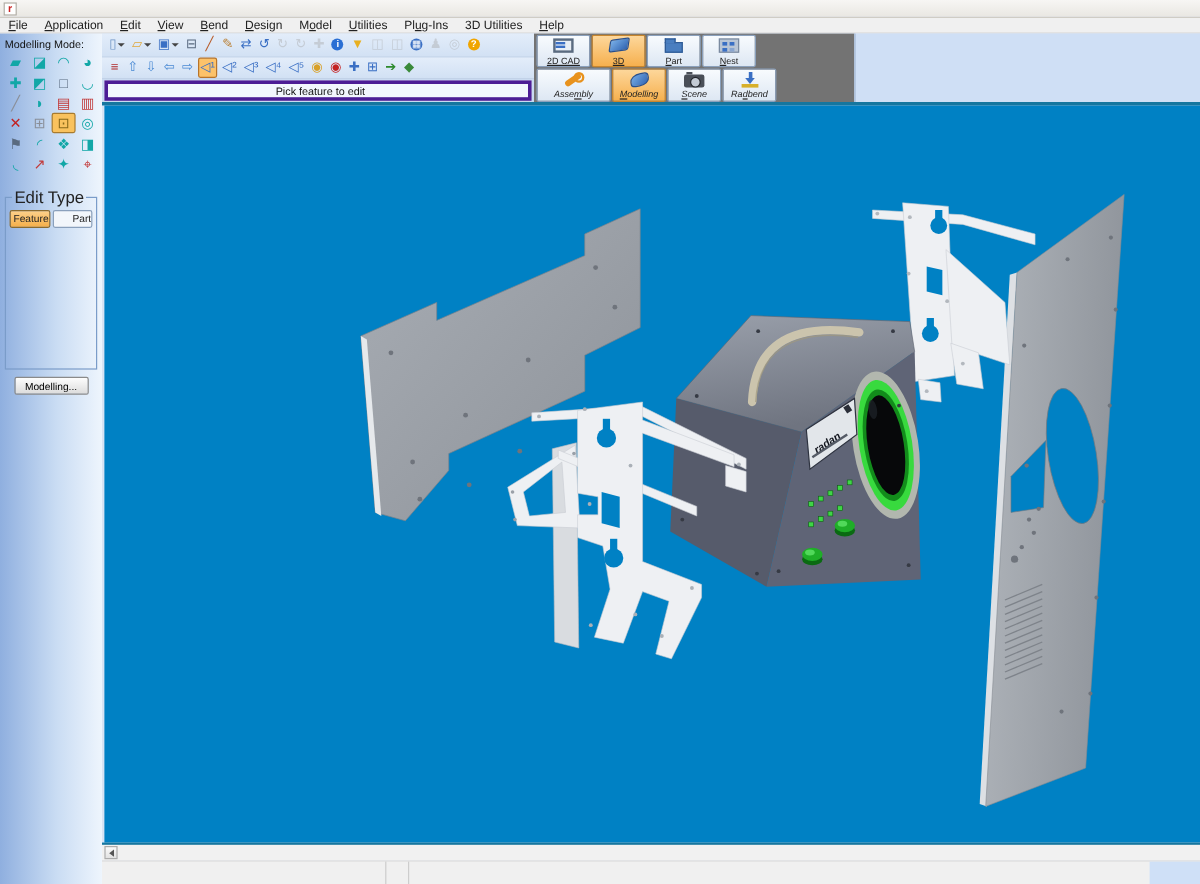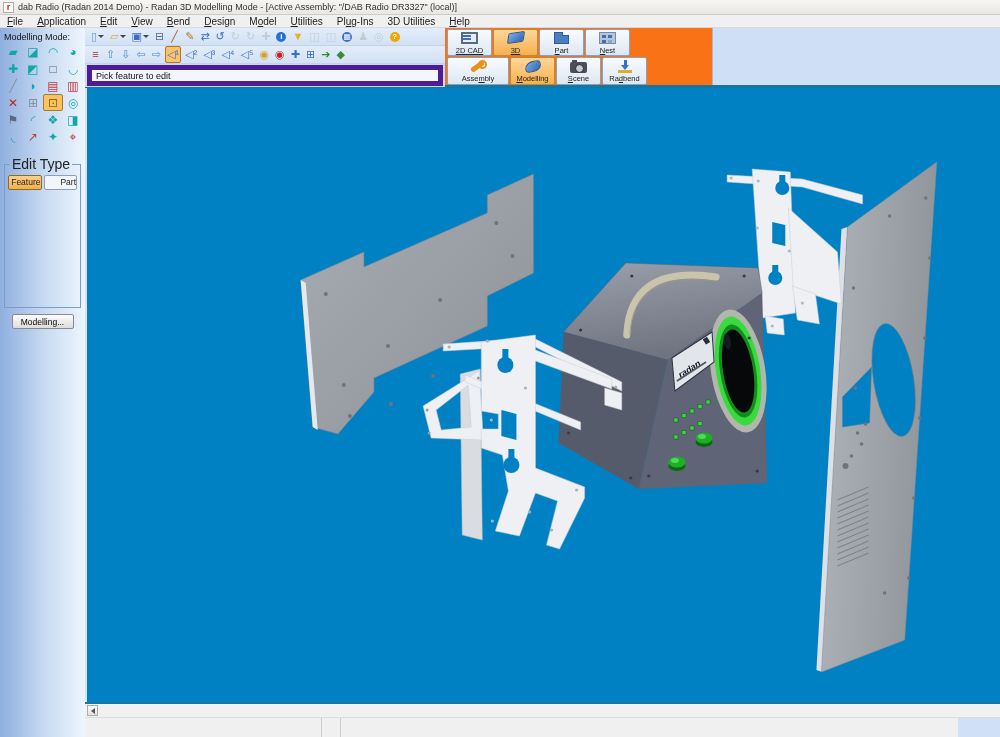--- a/index.html
+++ b/index.html
@@ -45,27 +45,27 @@
   .tb-btn { display:inline-flex; align-items:center; justify-content:center; height:17px; min-width:13px;
     padding:0 1px; margin:0 1px; border:1px solid transparent; border-radius:2px; cursor:pointer; }
   .tb-btn.disabled { opacity:.4; filter:grayscale(1); cursor:default; }
   .tb-btn.selected { background:#fcc26a; border:1px solid #b8742a; }
   .tb-btn .glyph { font-size:11px; line-height:11px; }
   .tb-btn .glyph.badge { display:inline-block; width:10px; height:10px; border-radius:50%;
     font-size:8px; line-height:10px; text-align:center; font-weight:bold; }
   .tb-btn .caret { width:0; height:0; border-left:3px solid transparent; border-right:3px solid transparent;
     border-top:3px solid #444; margin-left:1px; }
   .promptbar { flex:1; background:#c9daf0; padding:1px 2px; }
-  .prompt-inner { height:100%; background:#f2f7fd; border:5px solid #4c1d95; font-size:9px;
-    padding:1px 0 0 4px; color:#111; }
+  .prompt-inner { height:100%; background:#f2f7fd; border:3px solid #4c1d95; font-size:9px;
+    padding:1px 0 0 4px; color:#111;text-align:center; }
 
   
-  .tb-modes { width:267px; flex:none; display:flex; flex-direction:column; background:#f97316; }
+  .tb-modes { width:267px; flex:none; display:flex; flex-direction:column; background:#737373; }
   .mode-row { display:flex; height:28px; padding:1px 0 0 2px; }
-  .mode-row + .mode-row { height:29px; }
+  .mode-row + .mode-row { height:29px;font-style:italic; }
   .mode-btn { width:45px; margin-right:1px; display:flex; flex-direction:column; align-items:center;
     justify-content:center; background:linear-gradient(#f8fbfe,#dde7f3); border:1px solid #8aa0bc;
     border-radius:2px; cursor:pointer; }
   .mode-btn.wide { width:62px; }
   .mode-btn.active { background:linear-gradient(#fdd79b,#f6b04e); border:1px solid #c8862e; }
   .mode-btn .mlabel { font-size:7.5px; margin-top:1px; white-space:nowrap; }
   .mode-btn .mlabel u { text-decoration:underline; }
   .mico { position:relative; width:24px; height:14px; display:flex; align-items:center; justify-content:center; }
   .i-2dcad { width:17px; height:12px; border:2px solid #5a6b80; background:#e8eef5; }
   .i-2dcad::after { content:""; position:absolute; left:5px; top:4px; width:8px; height:2px; background:#3a6fc4; box-shadow:0 3px 0 #3a6fc4; }
@@ -109,21 +109,20 @@
   .sb-rest { flex:1; }
   .sb-grip { width:42px; background:#cfe0f7; }
 </style>
 </head>
 <body>
 
 <div class="app">
 
   <div class="titlebar">
     <span class="app-icon">r</span>
-    <span class="title-text">dab Radio (Radan 2014 Demo) - Radan 3D Modelling Mode - [Active Assembly: "/DAB Radio DR3327" (local)]</span>
   </div>
 
   <div class="menubar" id="menubar">
       <span class="menu-item"><u>F</u>ile</span>
       <span class="menu-item"><u>A</u>pplication</span>
       <span class="menu-item"><u>E</u>dit</span>
       <span class="menu-item"><u>V</u>iew</span>
       <span class="menu-item"><u>B</u>end</span>
       <span class="menu-item"><u>D</u>esign</span>
       <span class="menu-item">M<u>o</u>del</span>

